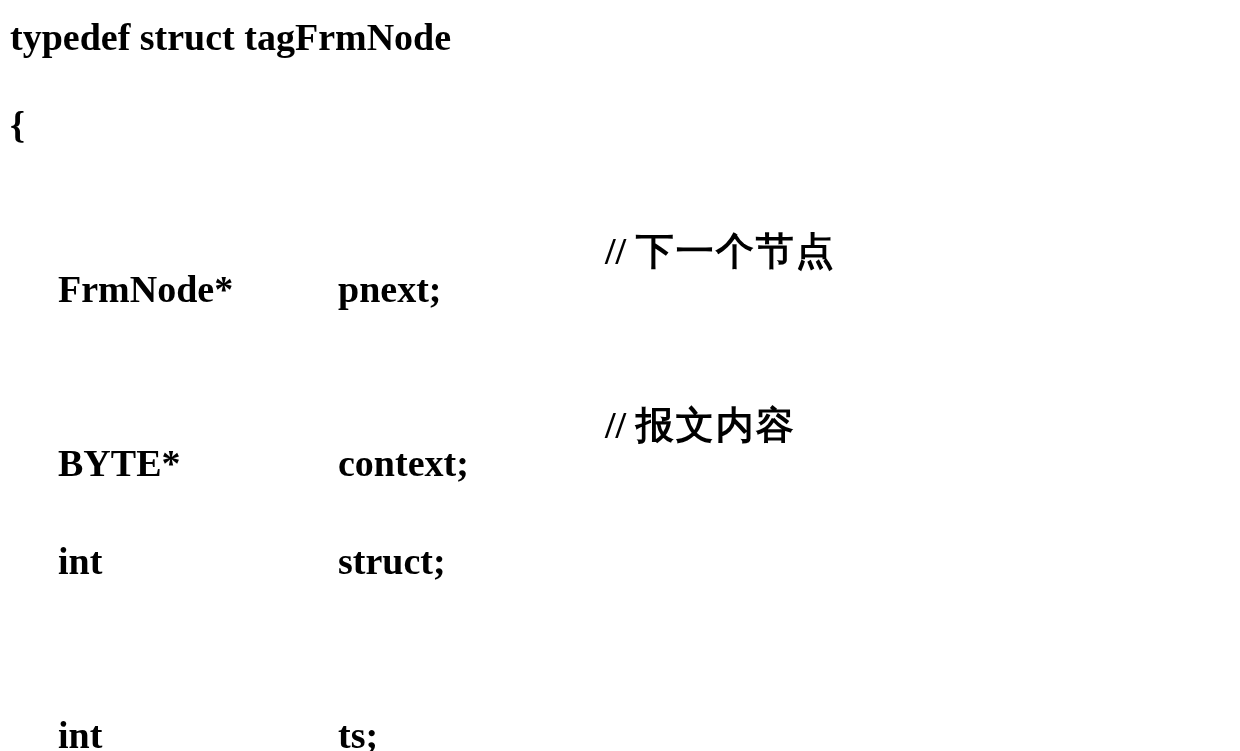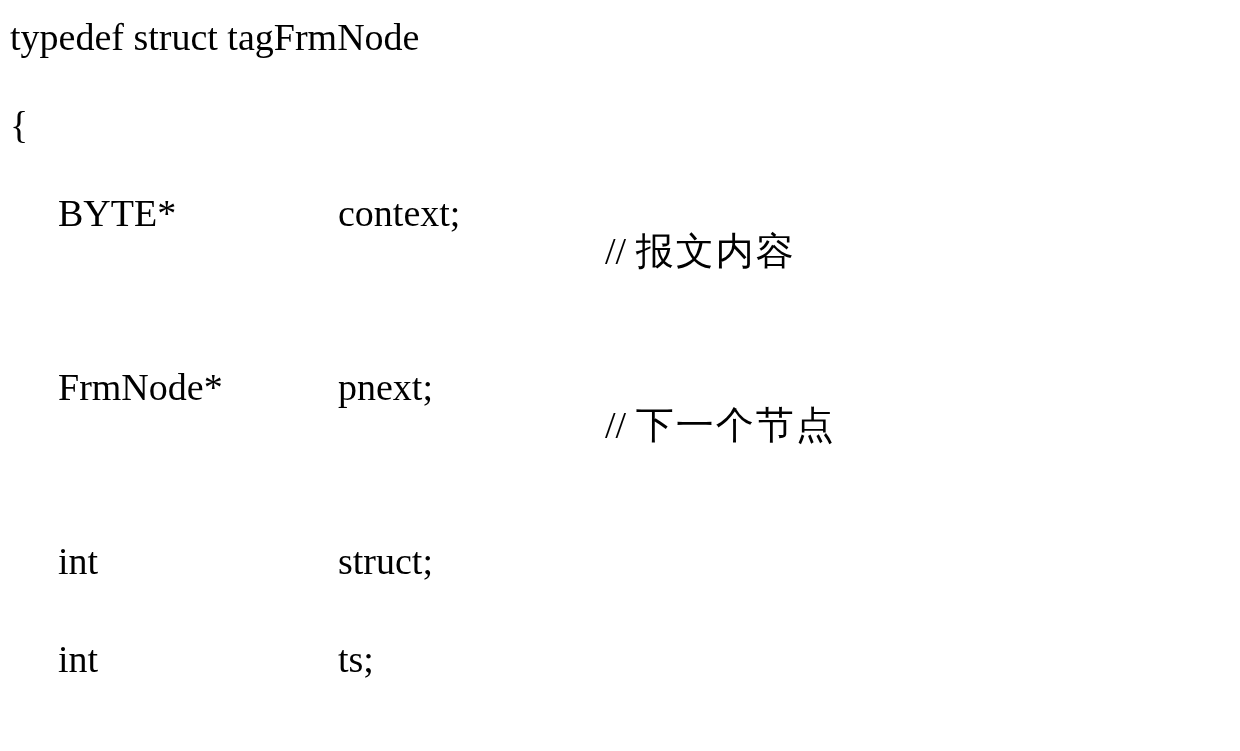--- a/index.html
+++ b/index.html
@@ -12,23 +12,24 @@
     color: #000;
   }
   .code-block {
     padding: 18px 10px 0 10px;
     box-sizing: border-box;
     font-size: 38px;
     line-height: 1.0;
   }
   .line {
     display: flex;
-    align-items: flex-start;
+    align-items: flex-end;
     margin-bottom: 60px;
     white-space: pre;
+    font-weight: bold;
   }
   .line.first { margin-bottom: 50px; }
   .line.brace { margin-bottom: 50px; }
   .indent { display: inline-block; width: 48px; }
   .col-type  { display: inline-block; width: 280px; }
   .col-name  { display: inline-block; width: 210px; }
   .comment   { display: inline-block; }
   .cjk { font-family: "SimSun", "Songti SC", serif; letter-spacing: 2px; }
 </style>
 </head>
@@ -39,33 +40,33 @@
   <div class="line first">
     <span>typedef struct tagFrmNode</span>
   </div>
 
   <div class="line brace">
     <span>{</span>
   </div>
 
   <div class="line">
     <span class="indent"></span>
-    <span class="col-type">BYTE*</span>
-    <span class="col-name">context;</span>
+    <span class="col-type">FrmNode*</span>
+    <span class="col-name">pnext;</span>
     <span class="comment">
-      <span>// </span><span class="cjk">报文内容</span>
+      <span>// </span><span class="cjk">下一个节点</span>
     </span>
   </div>
 
   <div class="line">
     <span class="indent"></span>
-    <span class="col-type">FrmNode*</span>
-    <span class="col-name">pnext;</span>
+    <span class="col-type">BYTE*</span>
+    <span class="col-name">context;</span>
     <span class="comment">
-      <span>// </span><span class="cjk">下一个节点</span>
+      <span>// </span><span class="cjk">报文内容</span>
     </span>
   </div>
 
   <div class="line">
     <span class="indent"></span>
     <span class="col-type">int</span>
     <span class="col-name">struct;</span>
   </div>
 
   <div class="line">

